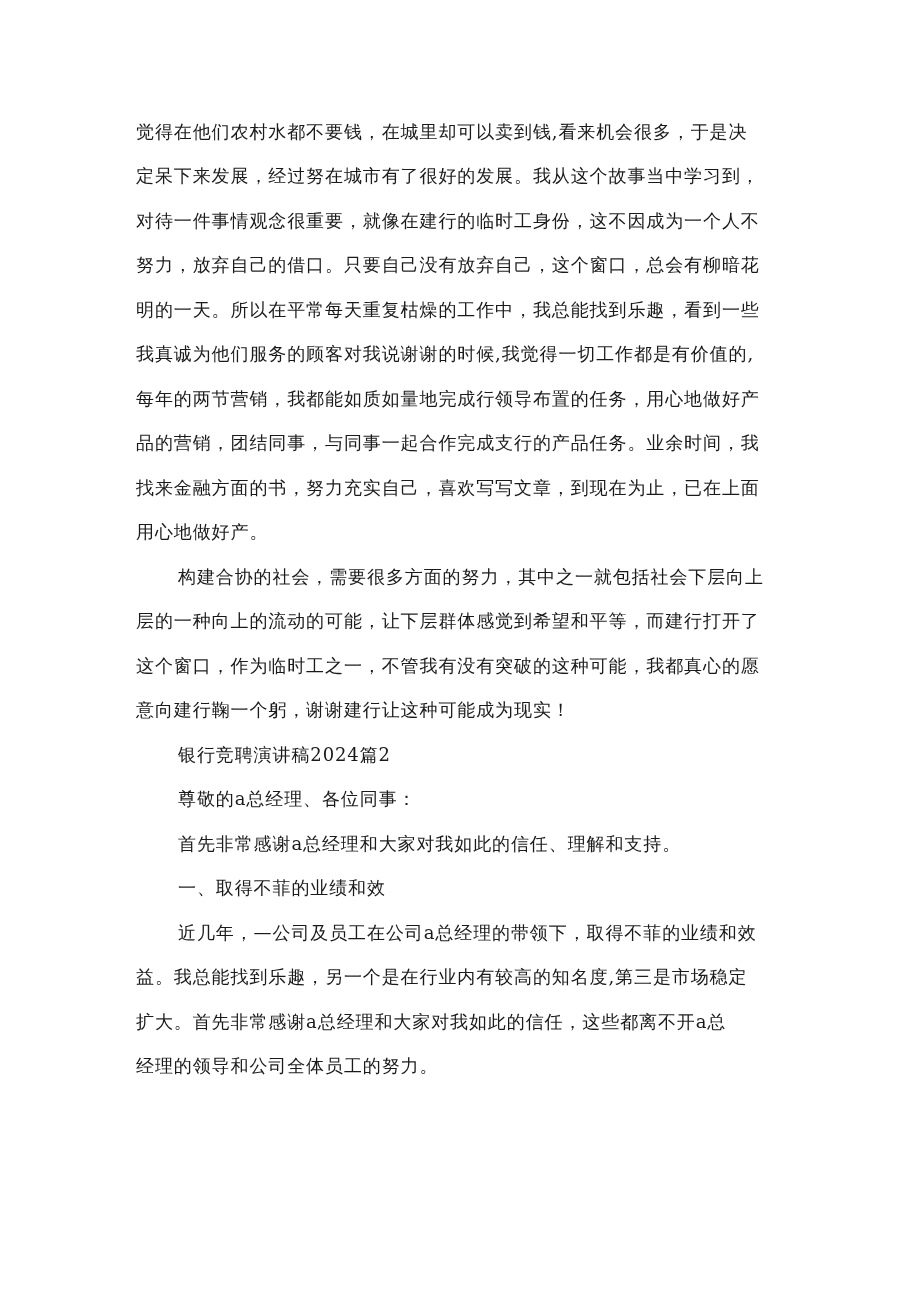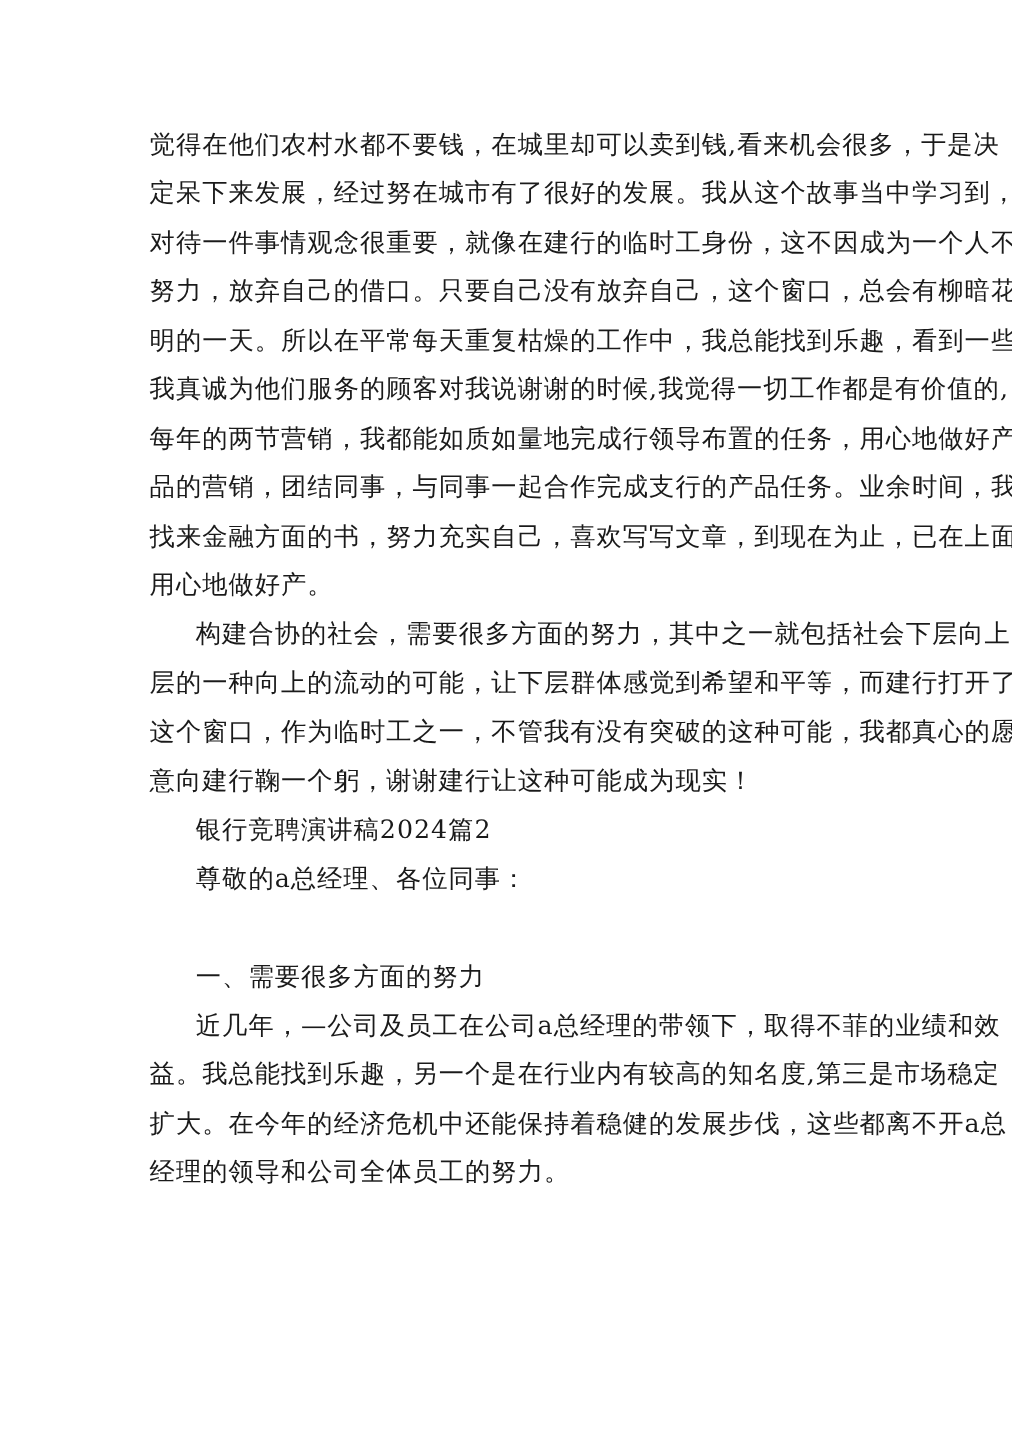--- a/index.html
+++ b/index.html
@@ -5,21 +5,21 @@
   html, body { margin: 0; padding: 0; background: #ffffff; }
   body { width: 920px; height: 1301px; position: relative; overflow: hidden; }
   .page {
     position: absolute; left: 0; top: 0; width: 920px; height: 1301px; background: #ffffff;
   }
   .line {
     position: absolute;
     left: 136px;
     white-space: nowrap;
     font-family: "DejaVu Serif", "Liberation Serif", serif;
-    font-size: 23px;
+    font-size: 18px;
     color: #1a1a1a;
     letter-spacing: 0.9px;
     line-height: 24px;
   }
   .indent { left: 178px; }
 </style>
 </head>
 <body>
 
 <div class="page">
@@ -32,18 +32,19 @@
   <div class="line" style="top:387px">每年的两节营销，我都能如质如量地完成行领导布置的任务，用心地做好产</div>
   <div class="line" style="top:431px">品的营销，团结同事，与同事一起合作完成支行的产品任务。业余时间，我</div>
   <div class="line" style="top:476px">找来金融方面的书，努力充实自己，喜欢写写文章，到现在为止，已在上面</div>
   <div class="line" style="top:520px">用心地做好产。</div>
   <div class="line indent" style="top:565px">构建合协的社会，需要很多方面的努力，其中之一就包括社会下层向上</div>
   <div class="line" style="top:609px">层的一种向上的流动的可能，让下层群体感觉到希望和平等，而建行打开了</div>
   <div class="line" style="top:654px">这个窗口，作为临时工之一，不管我有没有突破的这种可能，我都真心的愿</div>
   <div class="line" style="top:698px">意向建行鞠一个躬，谢谢建行让这种可能成为现实！</div>
   <div class="line indent" style="top:743px">银行竞聘演讲稿2024篇2</div>
   <div class="line indent" style="top:787px">尊敬的a总经理、各位同事：</div>
-  <div class="line indent" style="top:876px">一、需要很多方面的努力</div>
+  <div class="line indent" style="top:832px">首先非常感谢a总经理和大家对我如此的信任、理解和支持。</div>
+  <div class="line indent" style="top:876px">一、取得不菲的业绩和效</div>
   <div class="line indent" style="top:921px">近几年，—公司及员工在公司a总经理的带领下，取得不菲的业绩和效</div>
   <div class="line" style="top:965px">益。我总能找到乐趣，另一个是在行业内有较高的知名度,第三是市场稳定</div>
-  <div class="line" style="top:1010px">扩大。在今年的经济危机中还能保持着稳健的发展步伐，这些都离不开a总</div>
+  <div class="line" style="top:1010px">扩大。首先非常感谢a总经理和大家对我如此的信任，这些都离不开a总</div>
   <div class="line" style="top:1054px">经理的领导和公司全体员工的努力。</div>
 </div>
 
 </body></html>

